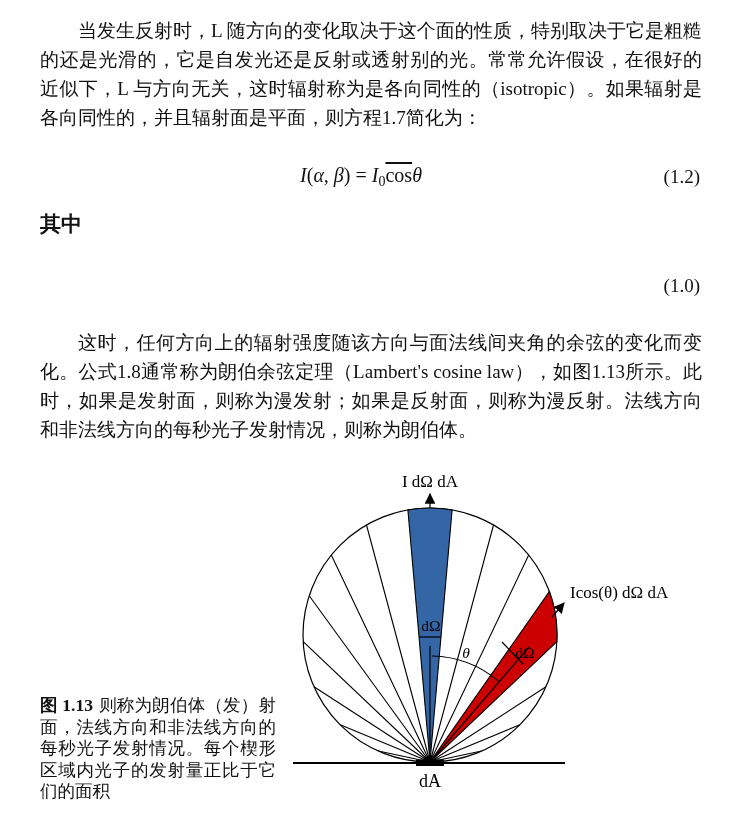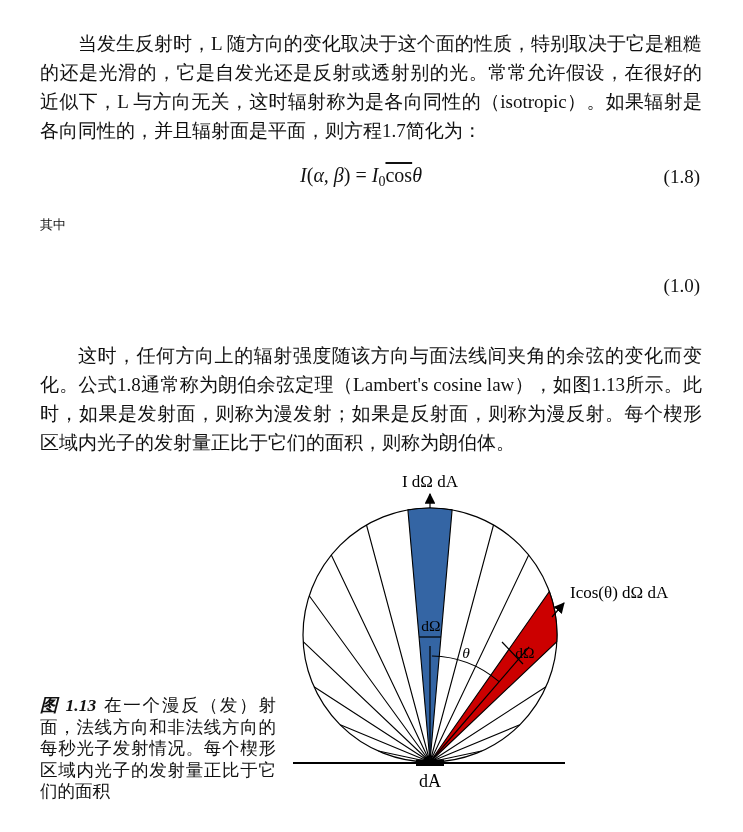--- a/index.html
+++ b/index.html
@@ -4,69 +4,69 @@
 <style>
   html,body{margin:0;padding:0;background:#ffffff;}
   .page{
     position:relative;width:743px;height:832px;background:#ffffff;
     font-family:"Liberation Serif","DejaVu Serif",serif;color:#111;
     overflow:hidden;
   }
   .body-text{
     position:absolute;left:40px;width:662px;
     font-size:19px;line-height:29px;
-    text-align:justify;text-justify:inter-ideograph;margin-top:13px;
+    text-align:justify;text-justify:inter-ideograph;
   }
   .indent{text-indent:38px;}
   #p1{top:16px;}
   #p2{top:328px;}
-  #where{position:absolute;left:40px;top:210px;font-size:13px;line-height:29px;}
+  #where{position:absolute;left:40px;top:210px;font-size:21px;line-height:29px;font-weight:bold;}
   .eq-row{
     position:absolute;left:40px;width:662px;
     display:flex;align-items:center;justify-content:center;text-align:center;
   }
   #eq18{top:158px;height:38px;}
   #eq19{top:256px;height:60px;}
   .eq{font-size:20px;white-space:nowrap;transform:translateX(-10px);}
   .eq-number{position:absolute;right:2px;top:50%;transform:translateY(-50%);font-size:19px;}
   .it{font-style:italic;}
   .sub{font-size:14px;vertical-align:-4px;}
   .ovl{text-decoration:overline;}
   .int{font-size:40px;font-weight:400;vertical-align:-9px;padding:0 3px 0 6px;}
   .caption{
     position:absolute;left:40px;top:695px;width:236px;
     font-size:17.5px;line-height:21.5px;
     text-align:justify;text-justify:inter-ideograph;
   }
-  .caption b{font-weight:bold;margin-right:6px;font-style:italic;}
+  .caption b{font-weight:bold;margin-right:6px;}
   .figure-svg{position:absolute;left:280px;top:465px;}
   .figure-svg text{font-family:"Liberation Serif","DejaVu Serif",serif;fill:#000;}
   .lab17{font-size:17px;}
   .lab16{font-size:15.5px;}
   .lab18{font-size:18px;}
 </style>
 </head>
 <body>
 
 <div class="page">
 
   <div id="p1" class="body-text indent">当发生反射时，L 随方向的变化取决于这个面的性质，特别取决于它是粗糙的还是光滑的，它是自发光还是反射或透射别的光。常常允许假设，在很好的近似下，L 与方向无关，这时辐射称为是各向同性的（isotropic）。如果辐射是各向同性的，并且辐射面是平面，则方程1.7简化为：</div>
 
   <div id="eq18" class="eq-row">
     <span class="eq"><span class="it">I</span><span>(</span><span class="it">α, β</span><span>) = </span><span class="it">I</span><span class="sub">0</span><span class="ovl">cos</span><span class="it">θ</span></span>
-    <span class="eq-number">(1.8)</span>
+    <span class="eq-number">(1.2)</span>
   </div>
 
   <div id="where">其中</div>
 
   <div id="eq19" class="eq-row">
     <span class="eq-number">(1.0)</span>
   </div>
 
-  <div id="p2" class="body-text indent">这时，任何方向上的辐射强度随该方向与面法线间夹角的余弦的变化而变化。公式1.8通常称为朗伯余弦定理（Lambert's cosine law），如图1.13所示。此时，如果是发射面，则称为漫发射；如果是反射面，则称为漫反射。每个楔形区域内光子的发射量正比于它们的面积，则称为朗伯体。</div>
+  <div id="p2" class="body-text indent">这时，任何方向上的辐射强度随该方向与面法线间夹角的余弦的变化而变化。公式1.8通常称为朗伯余弦定理（Lambert's cosine law），如图1.13所示。此时，如果是发射面，则称为漫发射；如果是反射面，则称为漫反射。法线方向和非法线方向的每秒光子发射情况，则称为朗伯体。</div>
 
   <svg class="figure-svg" width="463" height="345" viewBox="0 0 463 345">
     <defs>
       <marker id="arrow" viewBox="0 0 10 10" refX="9" refY="5" markerWidth="9" markerHeight="9" orient="auto-start-reverse">
         <path d="M0 0 L10 5 L0 10 z" fill="#000"></path>
       </marker>
     </defs>
 
     <line x1="13" y1="298" x2="285" y2="298" stroke="#000" stroke-width="2"></line>
 
@@ -93,16 +93,16 @@
 
     <text class="lab17" x="150" y="22" text-anchor="middle">I dΩ dA</text>
     <text class="lab17" x="290" y="133" text-anchor="start">Icos(θ) dΩ dA</text>
     <text class="lab16" font-style="italic" x="186" y="193" text-anchor="middle">θ</text>
     <text class="lab16" x="151" y="166" text-anchor="middle">dΩ</text>
     <text class="lab16" x="245" y="193" text-anchor="middle">dΩ</text>
     <text class="lab18" x="150" y="322" text-anchor="middle">dA</text>
   </svg>
 
   <div class="caption">
-    <b>图 1.13</b><span>在一个漫反（发）射面，法线方向和非法线方向的每秒光子发射情况。每个楔形区域内光子的发射量正比于它们的面积</span>
+    <b>图 1.13</b><span>则称为朗伯体（发）射面，法线方向和非法线方向的每秒光子发射情况。每个楔形区域内光子的发射量正比于它们的面积</span>
   </div>
 
 </div>
 
 </body></html>

